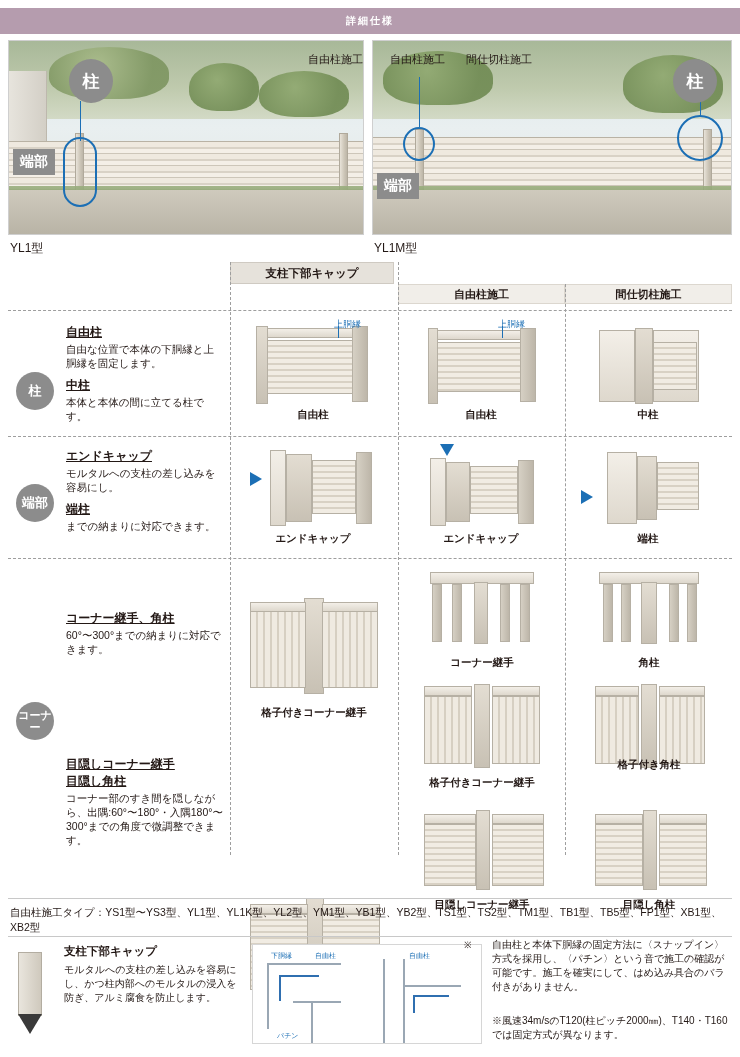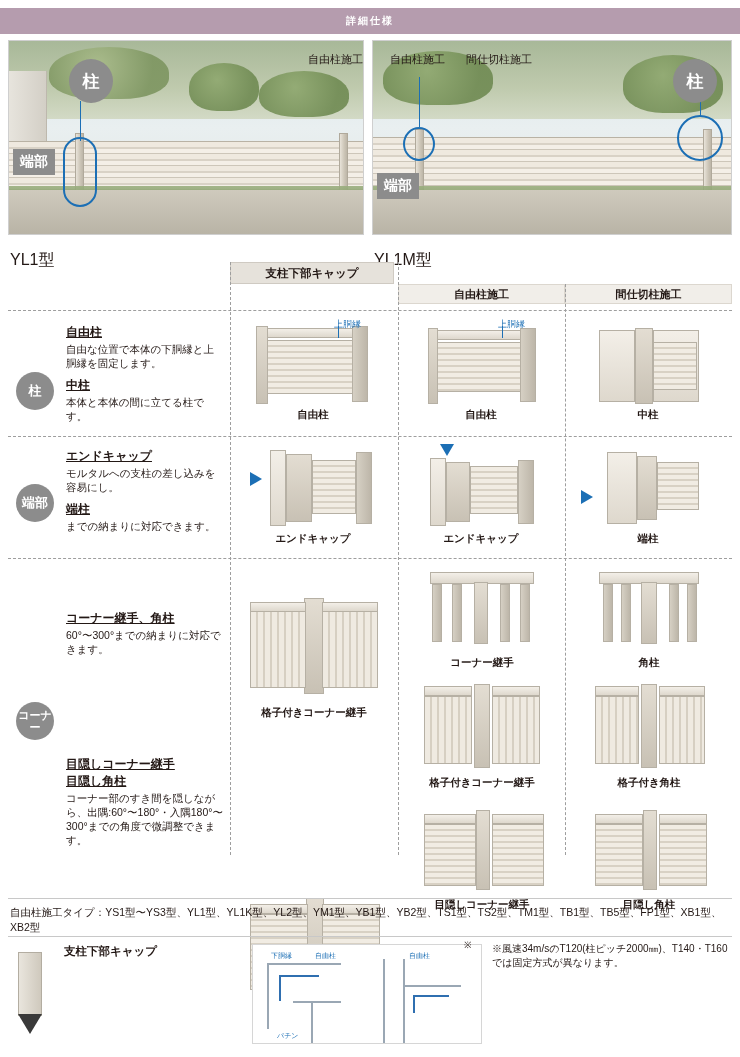--- a/index.html
+++ b/index.html
@@ -85,21 +85,21 @@
   .badge-rect {
     position:absolute; background:#8c8c8c; color:#fff; padding:4px 7px;
     font-size:14px; font-weight:bold;
   }
   .ring {
     position:absolute; border:2px solid #1c6fb5; border-radius:50%;
   }
   .vline { position:absolute; border-left:1.4px solid #1c6fb5; }
 
   .photo-caption {
-    position:absolute; font-size:16px; color:#231815;margin-top:10px;
+    position:absolute; font-size:12px; color:#231815;
   }
   .photo-label {
     position:absolute; font-size:11px; color:#231815;
   }
 
   
   .table { position:absolute; left:8px; top:262px; width:724px; }
 
   .colheads { position:absolute; left:0; top:0; width:724px; height:22px; }
   .chead {
@@ -434,21 +434,21 @@
   </div>
 
   <div class="cell" style="left:565px; top:418px; width:152px; height:112px;">
     <div class="prod" style="left:16px; top:4px; width:122px; height:84px;">
       <div class="bar dark" style="left:52px; top:0px; width:16px; height:84px;"></div>
       <div class="vslats" style="left:6px; top:12px; width:44px; height:68px;"></div>
       <div class="vslats" style="left:70px; top:12px; width:46px; height:68px;"></div>
       <div class="bar" style="left:6px; top:2px; width:44px; height:10px;"></div>
       <div class="bar" style="left:70px; top:2px; width:46px; height:10px;"></div>
     </div>
-    <div class="cap" style="bottom:2px;">格子付き角柱</div>
+    <div class="cap" style="bottom:20px;">格子付き角柱</div>
   </div>
 
   <div class="cell" style="left:398px; top:540px; width:152px; height:112px;">
     <div class="prod" style="left:12px; top:8px; width:128px; height:80px;">
       <div class="bar dark" style="left:58px; top:0px; width:14px; height:80px;"></div>
       <div class="slats" style="left:6px; top:14px; width:52px; height:62px;"></div>
       <div class="slats" style="left:74px; top:14px; width:52px; height:62px;"></div>
       <div class="bar" style="left:6px; top:4px; width:52px; height:10px;"></div>
       <div class="bar" style="left:74px; top:4px; width:52px; height:10px;"></div>
     </div>
@@ -477,20 +477,21 @@
 
 <div class="bottom">
 
   <div class="bcol" style="left:0px; width:236px;">
     <div class="cap-illust">
       <div class="cap-body"></div>
       <div class="cap-tip"></div>
     </div>
     <div style="position:absolute; left:56px; top:6px; width:180px;">
       <h5>支柱下部キャップ</h5>
+      <p>モルタルへの支柱の差し込みを容易にし、かつ柱内部へのモルタルの浸入を防ぎ、アルミ腐食を防止します。</p>
     </div>
   </div>
 
   <div class="bcol" style="left:244px; width:230px;">
     <div class="diag" style="left:0; top:6px; width:230px; height:100px;">
 
       <div class="ln" style="left:14px; top:18px; width:74px; height:2px;"></div>
       <div class="ln" style="left:14px; top:18px; width:2px; height:66px;"></div>
       <div class="blue" style="left:26px; top:30px; width:40px; height:2px;"></div>
       <div class="blue" style="left:26px; top:30px; width:2px; height:26px;"></div>
@@ -504,15 +505,16 @@
       <div class="ln" style="left:150px; top:14px; width:2px; height:84px;"></div>
       <div class="ln" style="left:152px; top:40px; width:56px; height:2px;"></div>
       <div class="blue" style="left:160px; top:50px; width:36px; height:2px;"></div>
       <div class="blue" style="left:160px; top:50px; width:2px; height:18px;"></div>
       <div class="lbl" style="left:156px; top:6px;">自由柱</div>
     </div>
     <div class="lbl dark" style="position:absolute; left:212px; top:0px; font-size:9px;">※</div>
   </div>
 
   <div class="bcol snapin" style="left:484px; width:240px;">
-    <p style="margin-top:4px;">※風速34m/sのT120(柱ピッチ2000㎜)、T140・T160では固定方式が異なります。</p>
+    <p>自由柱と本体下胴縁の固定方法に〈スナップイン〉方式を採用し、〈パチン〉という音で施工の確認が可能です。施工を確実にして、はめ込み具合のバラ付きがありません。</p>
+    <p style="margin-top:20px;">※風速34m/sのT120(柱ピッチ2000㎜)、T140・T160では固定方式が異なります。</p>
   </div>
 </div>
 
 </body></html>

